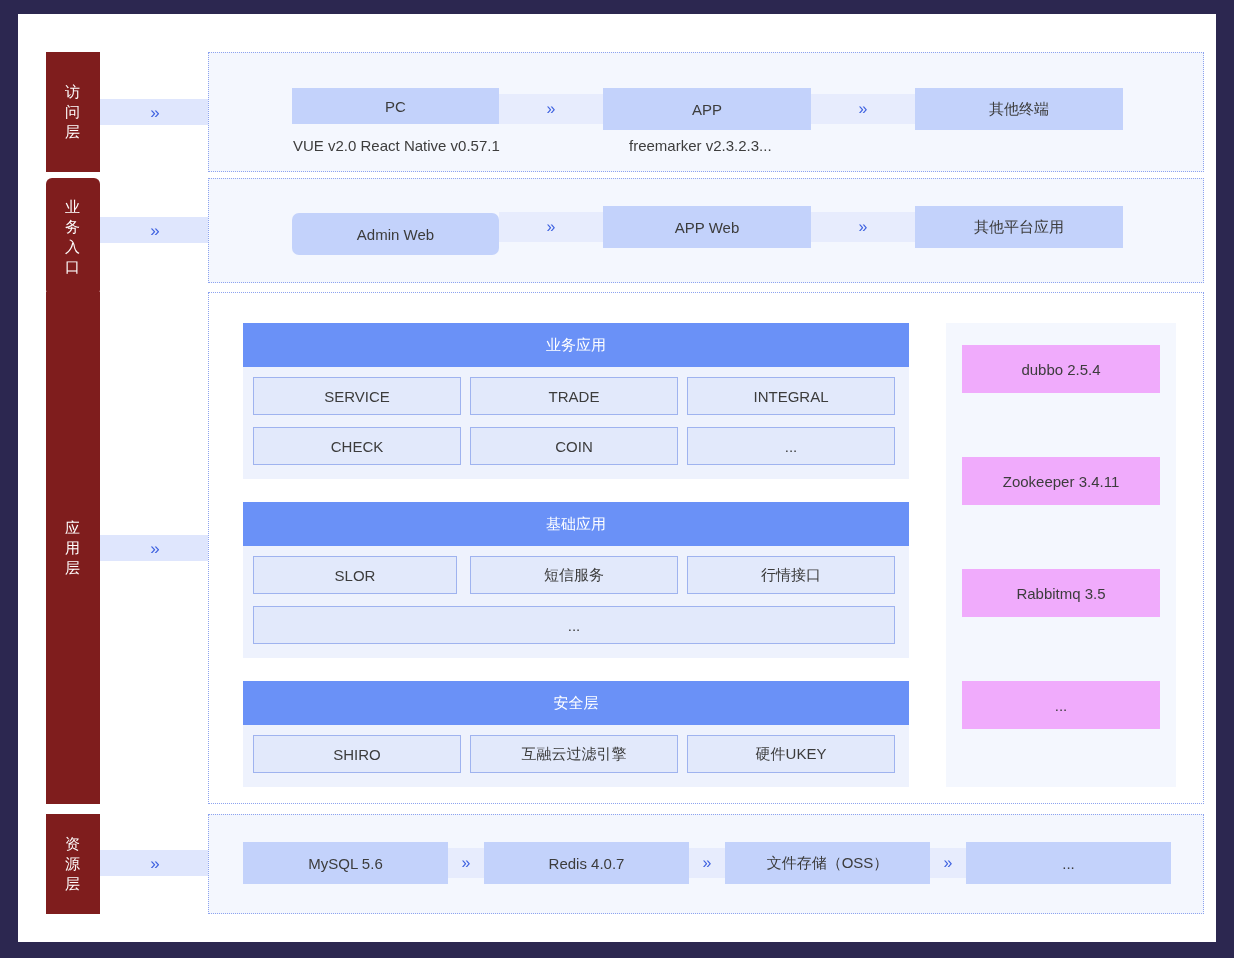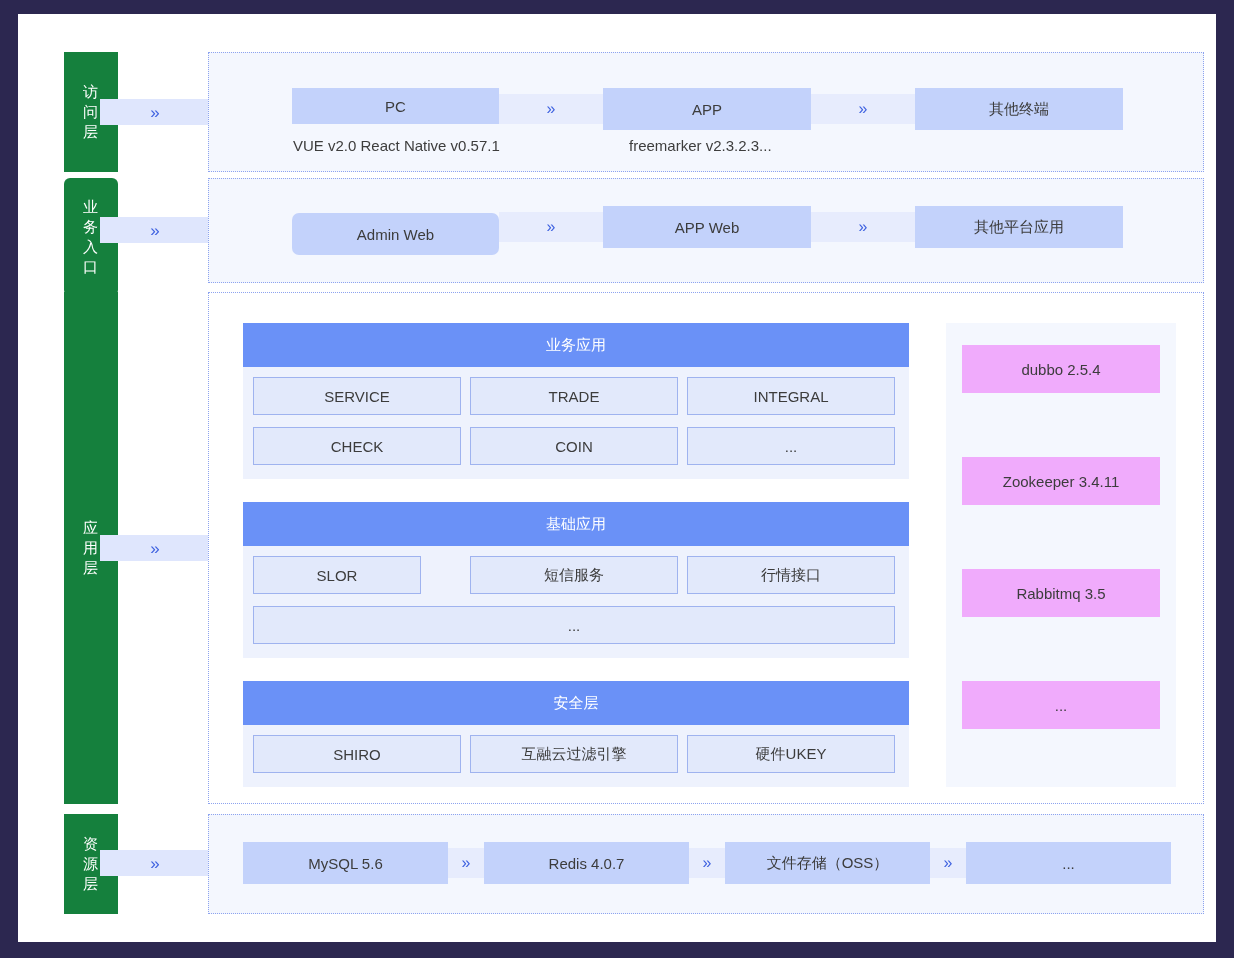--- a/index.html
+++ b/index.html
@@ -30,31 +30,30 @@
     position: absolute;
     left: 0;
     width: 1198px;
   }
 
   
   .layer-tab {
     position: absolute;
     left: 28px;
     width: 54px;
-    background: #15803d;
+    background: #7f1d1d;
     color: #ffffff;
     font-size: 15px;
     line-height: 20px;
     letter-spacing: 1px;
     display: flex;
     align-items: center;
     justify-content: center;
     text-align: center;
     box-sizing: border-box;
-    margin-left: 18px;
   }
   .layer-tab span {
     display: block;
     width: 17px;
     word-break: break-all;
     white-space: normal;
   }
 
   
   .connector {
@@ -251,21 +250,21 @@
         <div class="cell" style="left:227px;top:104px;width:208px;height:38px;">
           <span>COIN</span>
         </div>
         <div class="cell" style="left:444px;top:104px;width:208px;height:38px;">
           <span>...</span>
         </div>
       </div>
 
       <div class="group" style="left:34px;top:209px;width:666px;height:156px;">
         <div class="group-head">基础应用</div>
-        <div class="cell" style="left:10px;top:54px;width:168px;height:38px;">
+        <div class="cell" style="left:10px;top:54px;width:204px;height:38px;">
           <span>SLOR</span>
         </div>
         <div class="cell" style="left:227px;top:54px;width:208px;height:38px;">
           <span>短信服务</span>
         </div>
         <div class="cell" style="left:444px;top:54px;width:208px;height:38px;">
           <span>行情接口</span>
         </div>
         <div class="cell" style="left:10px;top:104px;width:642px;height:38px;">
           <span>...</span>

